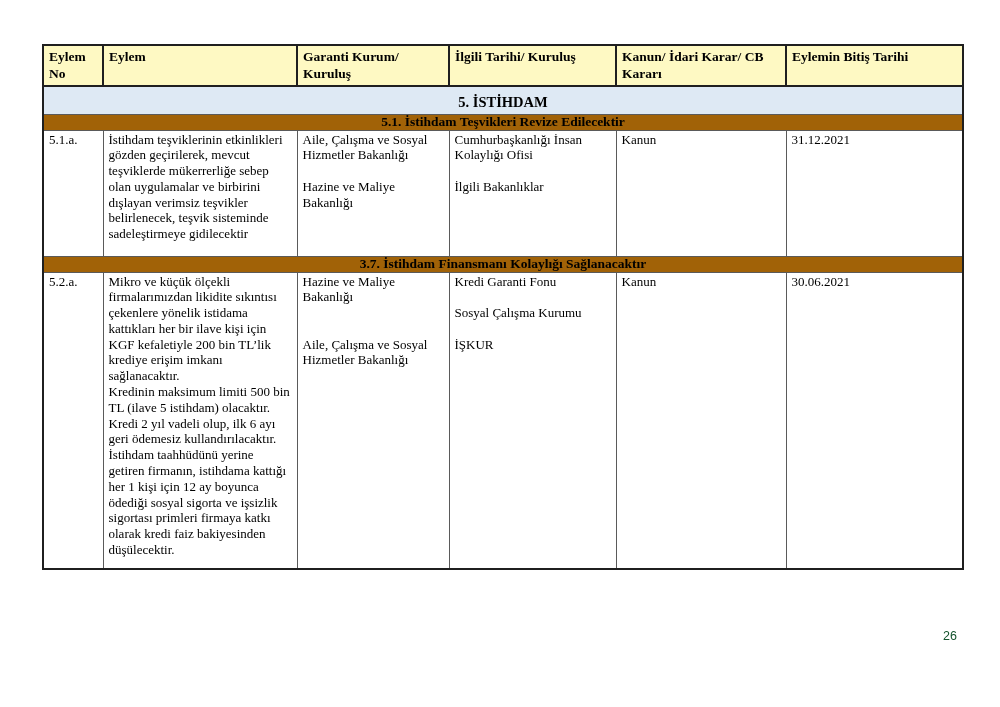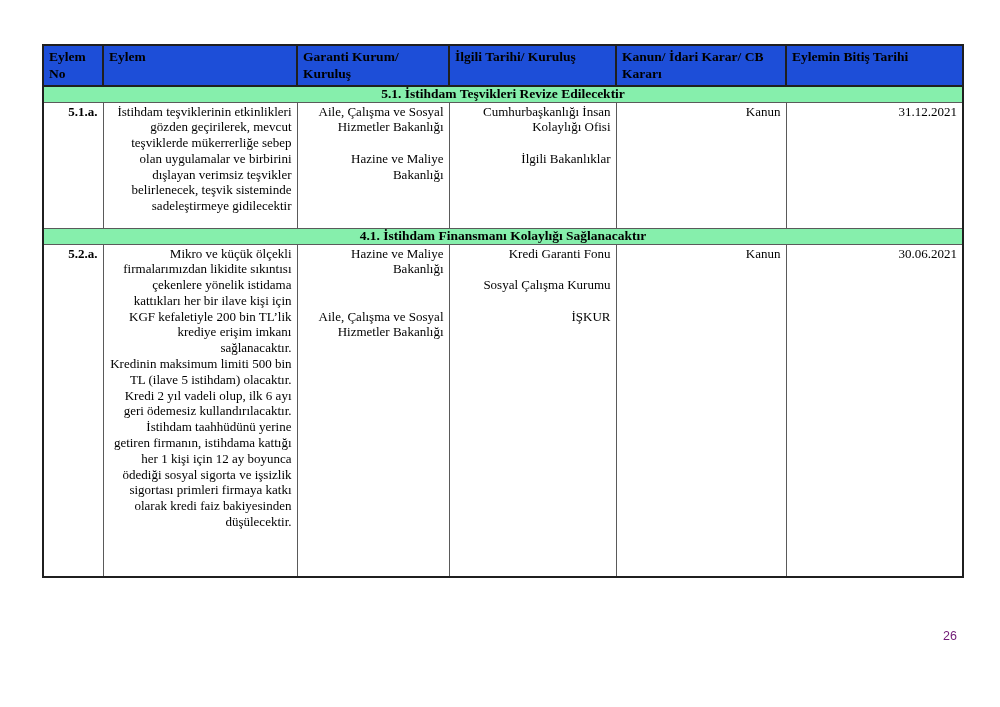--- a/index.html
+++ b/index.html
@@ -19,21 +19,21 @@
   table.doc-table {
     position: absolute;
     left: 42px;
     top: 44px;
     width: 920px;
     border-collapse: collapse;
     table-layout: fixed;
     border: 2px solid #1f1f1f;
   }
   .doc-table th {
-    background: #1d4ed8;
+    background: #fef9c3;
     border: 2px solid #1f1f1f;
     font-weight: bold;
     font-size: 13.5px;
     line-height: 16.5px;
     text-align: left;
     vertical-align: top;
     padding: 3px 5px 2px 5px;
   }
   tr.head-row { height: 41px; }
   .doc-table td {
@@ -48,43 +48,42 @@
   tr.section-row td {
     background: #DEE9F4;
     text-align: center;
     vertical-align: bottom;
     font-weight: bold;
     font-size: 14.5px;
     padding: 2px 0 3px 0;
   }
   tr.subsection-row { height: 16px; }
   tr.subsection-row td {
-    background: #86efac;
+    background: #a16207;
     text-align: center;
     font-weight: bold;
     font-size: 13.5px;
     line-height: 14px;
     padding: 0;
   }
   tr.row-51a { height: 126px; }
-  tr.row-52a { height: 333px; margin-top: 24px; }
-  td.cell-no { font-weight: bold; text-align: right; }
+  tr.row-52a { height: 297px; margin-top: 24px; }
+  td.cell-no { font-weight: normal; }
   .doc-table p {
     margin: 0;
     padding: 0;
     min-height: 15.8px;
-    text-align: right;
   }
   .page-number {
     position: absolute;
     top: 629px;
     right: 43px;
     font-family: "Liberation Sans", "DejaVu Sans", sans-serif;
     font-size: 12.5px;
-    color: #701a75;
+    color: #14532d;
   }
 </style>
 </head>
 <body>
 
 <div class="page">
 
   <table class="doc-table">
     <colgroup>
       <col style="width:60px">
@@ -98,20 +97,23 @@
       <tr class="head-row">
         <th>Eylem No</th>
         <th>Eylem</th>
         <th>Garanti Kurum/ Kuruluş</th>
         <th>İlgili Tarihi/ Kuruluş</th>
         <th>Kanun/ İdari Karar/ CB Kararı</th>
         <th>Eylemin Bitiş Tarihi</th>
       </tr>
     </thead>
     <tbody>
+      <tr class="section-row">
+        <td colspan="6">5. İSTİHDAM</td>
+      </tr>
 
       <tr class="subsection-row">
         <td colspan="6">5.1. İstihdam Teşvikleri Revize Edilecektir</td>
       </tr>
       <tr class="data-row row-51a">
         <td class="cell-no">5.1.a.</td>
         <td class="cell-eylem">
           <p>İstihdam teşviklerinin etkinlikleri gözden geçirilerek, mevcut teşviklerde mükerrerliğe sebep olan uygulamalar ve birbirini dışlayan verimsiz teşvikler belirlenecek, teşvik sisteminde sadeleştirmeye gidilecektir</p>
         </td>
         <td class="cell-sorumlu">
@@ -126,21 +128,21 @@
         </td>
         <td class="cell-karar">
           <p>Kanun</p>
         </td>
         <td class="cell-bitis">
           <p>31.12.2021</p>
         </td>
       </tr>
 
       <tr class="subsection-row">
-        <td colspan="6">4.1. İstihdam Finansmanı Kolaylığı Sağlanacaktır</td>
+        <td colspan="6">3.7. İstihdam Finansmanı Kolaylığı Sağlanacaktır</td>
       </tr>
       <tr class="data-row row-52a">
         <td class="cell-no">5.2.a.</td>
         <td class="cell-eylem">
           <p>Mikro ve küçük ölçekli firmalarımızdan likidite sıkıntısı çekenlere yönelik istidama kattıkları her bir ilave kişi için KGF kefaletiyle 200 bin TL’lik krediye erişim imkanı sağlanacaktır.</p>
           <p>Kredinin maksimum limiti 500 bin TL (ilave 5 istihdam) olacaktır.</p>
           <p>Kredi 2 yıl vadeli olup, ilk 6 ayı geri ödemesiz kullandırılacaktır.</p>
           <p>İstihdam taahhüdünü yerine getiren firmanın, istihdama kattığı her 1 kişi için 12 ay boyunca ödediği sosyal sigorta ve işsizlik sigortası primleri firmaya katkı olarak kredi faiz bakiyesinden düşülecektir.</p>
         </td>
         <td class="cell-sorumlu">

